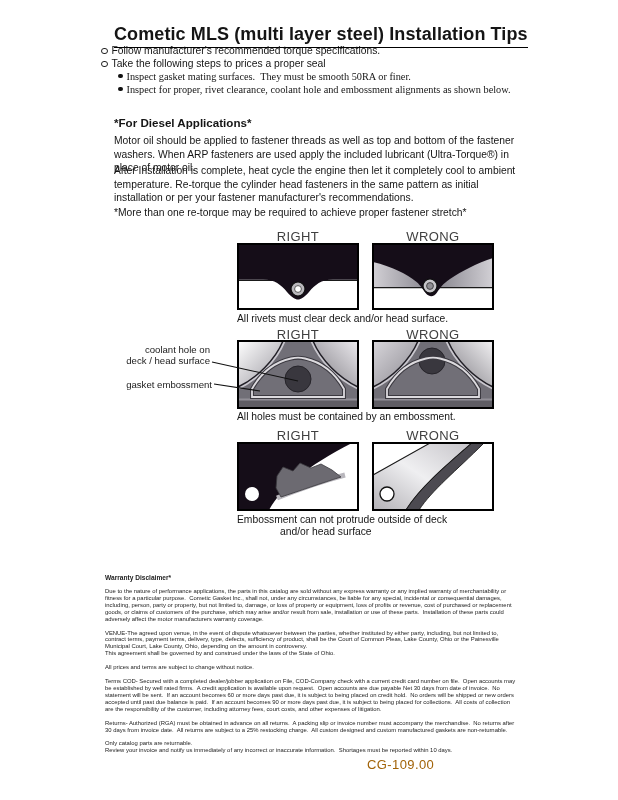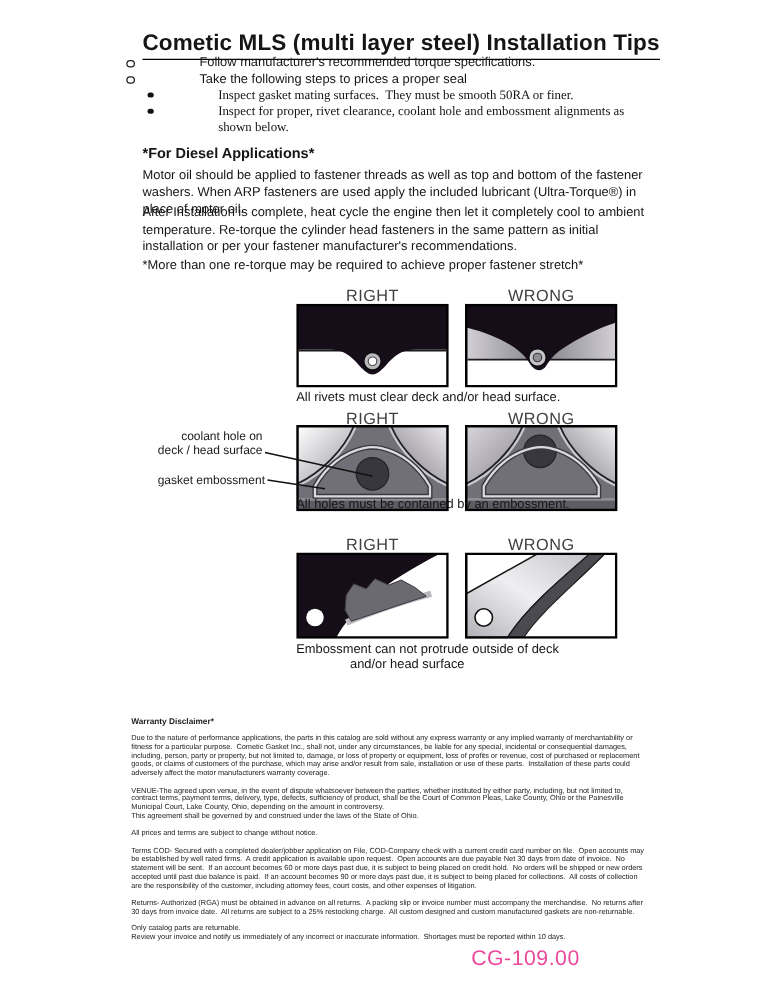--- a/index.html
+++ b/index.html
@@ -11,21 +11,21 @@
   .title{left:114px;top:24px;font-size:18px;font-weight:bold;letter-spacing:0.1px;}
   .title span{display:inline-block;border-bottom:1.7px solid #000;padding-bottom:1.5px;}
 
   .bullets{left:101px;top:44px;width:424px;font-size:10.3px;line-height:13px;}
   .b-row{display:flex;align-items:flex-start;}
   .b-sub{margin-left:17px;font-family:Liberation Serif, serif;}
   .mk-open{flex:0 0 auto;width:4.5px;height:4.5px;border:1px solid #222;border-radius:50%;
            margin:3.5px 4px 0 0;}
   .mk-dot{flex:0 0 auto;width:4.5px;height:4.5px;background:#111;border-radius:50%;
           margin:3.5px 4px 0 0;}
-  .b-text{white-space:pre-wrap;margin-left:48px;}
+  .b-text{white-space:pre-wrap;}
 
   .h2{left:114px;top:116px;font-size:11.6px;font-weight:bold;}
   .para{left:114px;width:404px;font-size:10.3px;line-height:13.5px;}
   .p1{top:134px;}
   .p2{top:164px;}
   .p3{top:206px;}
 
   .dlabel{width:122px;text-align:center;font-size:13px;letter-spacing:0.4px;color:#404040;}
   .panel{width:122px;}
   .panel svg{display:block;width:100%;height:100%;}
@@ -34,21 +34,21 @@
   .side-label{text-align:right;font-size:9.6px;line-height:11px;color:#1a1a1a;}
   .lbl-coolant{left:108px;top:344px;width:102px;}
   .lbl-emboss{left:108px;top:379px;width:104px;}
   .pointer-svg{left:210px;top:358px;width:92px;height:38px;z-index:4;pointer-events:none;}
 
   .warranty{left:105px;top:574px;width:412px;color:#1c1c1c;}
   .warranty .wh{font-size:6.6px;font-weight:bold;margin:0 0 7px 0;}
   .warranty p{font-size:5.9px;line-height:6.9px;margin:0 0 7px 0;white-space:pre-wrap;}
   .warranty p.tight{margin-bottom:0;}
 
-  .footer-num{left:377px;top:757px;font-size:17px;letter-spacing:0.4px;color:#ec4899;}
+  .footer-num{left:367px;top:757px;font-size:13px;letter-spacing:0.4px;color:#a16207;}
 </style>
 </head>
 <body>
 
 <div class="page">
 
   <div class="abs title">
     <span>Cometic MLS (multi layer steel) Installation Tips</span>
   </div>
 
@@ -180,21 +180,21 @@
       <path d="M121,1 H76 C84,20 102,38 121,47 Z" fill="url(#boreR2)"></path>
       <path d="M46,1 C38,20 20,38 1,47" fill="none" stroke="#211f26" stroke-width="1.5"></path>
       <path d="M76,1 C84,20 102,38 121,47" fill="none" stroke="#211f26" stroke-width="1.5"></path>
       <circle cx="60" cy="21" r="13" fill="#39373e" stroke="#26242a" stroke-width="1"></circle>
       <path d="M15,57 L15,49 C24,33 38,22 54,18.5 C58,17.6 64,17.6 68,18.5 C84,22 98,33 107,49 L107,57 Z" fill="none" stroke="#3b3940" stroke-width="4"></path>
       <path d="M15,57 L15,49 C24,33 38,22 54,18.5 C58,17.6 64,17.6 68,18.5 C84,22 98,33 107,49 L107,57 Z" fill="none" stroke="#dcdade" stroke-width="1.8"></path>
       <rect x="1" y="1" width="120" height="67" fill="none" stroke="#000" stroke-width="2"></rect>
     </svg>
   </div>
 
-  <div class="abs caption" style="top:398px;">All holes must be contained by an embossment.</div>
+  <div class="abs caption" style="top:411px;">All holes must be contained by an embossment.</div>
 
   <div class="abs dlabel" style="left:237px;top:428px;">RIGHT</div>
   <div class="abs dlabel" style="left:372px;top:428px;">WRONG</div>
 
   <div class="abs panel" style="left:237px;top:442px;height:69px;">
     <svg viewBox="0 0 122 69">
       <rect width="122" height="69" fill="#ffffff"></rect>
       <path d="M1,1 H115 C70,24 45,45 32,68 H1 Z" fill="#150d18"></path>
       <path d="M40,56 C62,47 85,39 108,33" fill="none" stroke="#b9b7bd" stroke-width="5"></path>
       <path d="M40,34 L46,25 L56,29 L63,21 L74,26 L84,22 L95,28 L104,35 C85,41 62,49 44,55 L39,46 Z" fill="#6c6a71" stroke="#3a383e" stroke-width="0.8"></path>

